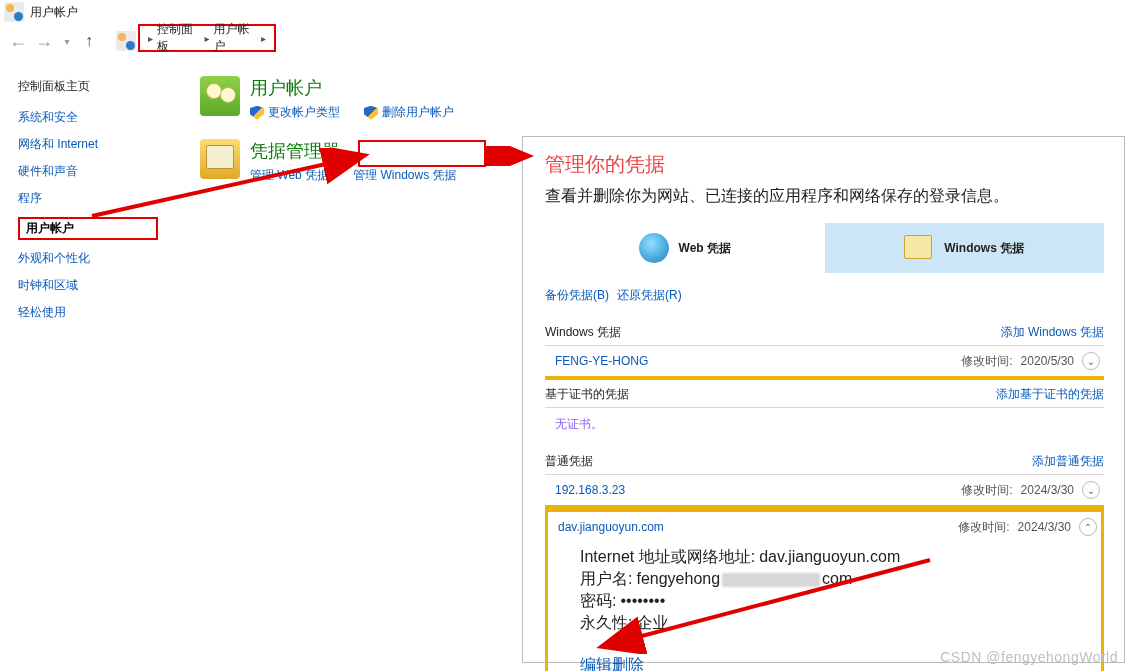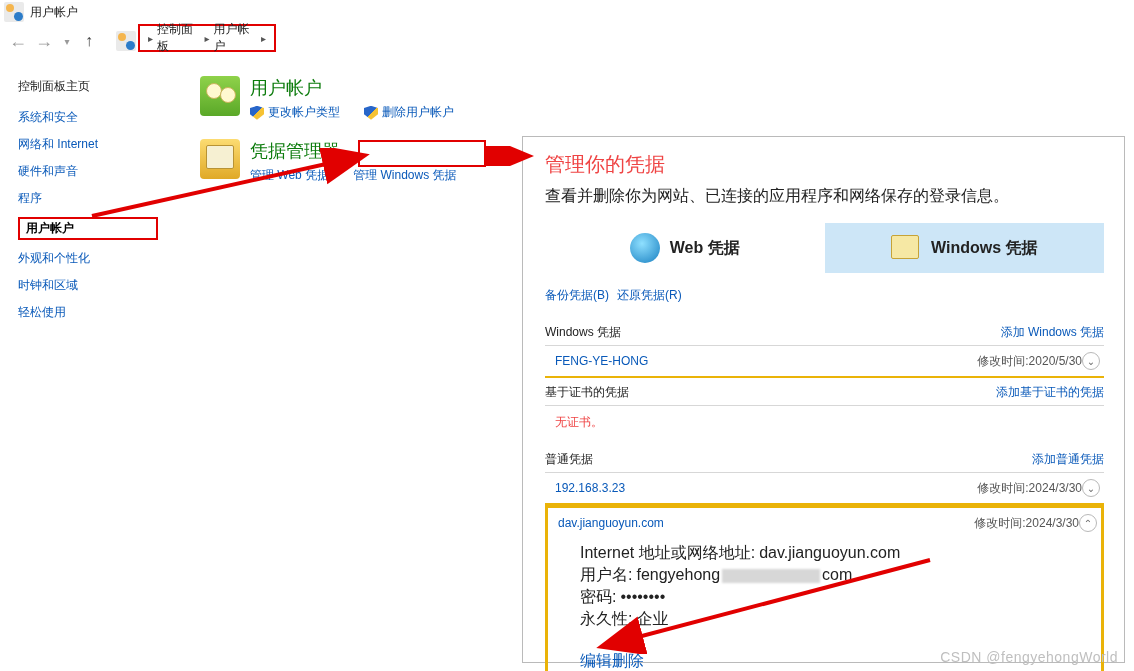--- a/index.html
+++ b/index.html
@@ -81,38 +81,38 @@
     position:absolute; left:522px; top:136px;
     width:603px; height:527px;
     border:1px solid #bababa; background:#fff;
     padding:14px 20px 10px 22px;
   }
   .cred-title { font-size:20px; color:#ef4444; margin:0 0 8px 0; font-weight:400;}
   .cred-sub { font-size:16px; color:#222; margin-bottom:16px;}
   .tab-row { display:flex; gap:0; margin-bottom:14px;}
   .tab {
     flex:1; display:flex; align-items:center; justify-content:center; gap:10px;
-    height:50px; font-weight:700; font-size:16px; cursor:pointer;
+    height:50px; font-weight:700; font-size:12px; cursor:pointer;
   }
   .tab.selected { background:#cde6f7; }
   .tab-icon { width:30px;height:30px; position:relative;}
   .web-icon{ background:radial-gradient(circle at 40% 35%, #8fe0ff, #187fc1); border-radius:50%;}
   .win-icon::before{content:"";position:absolute;left:0;top:2px;width:26px;height:22px;background:#f6e8a4;border:1px solid #c6a337;border-radius:2px;}
   .link-row { display:flex; gap:8px; margin:6px 0 14px 0;}
   .section-head {
     display:flex; justify-content:space-between; align-items:flex-end;
     border-bottom:1px solid #d7d7d7; padding:6px 0 4px 0; font-size:12px;
   }
   .cred-item {
     display:flex; justify-content:space-between; align-items:center;
-    border-bottom:2px solid #eab308; padding:6px 4px 6px 10px;
+    border-bottom:4px solid #eab308; padding:6px 4px 6px 10px;
     font-size:12px;
   }
   .cred-item .name { color:#0959b9; cursor:pointer;}
-  .cred-item .meta { color:#555; display:flex; align-items:center; }
+  .cred-item .meta { color:#555; display:flex; align-items:center; gap:8px;}
   .chev {
     width:18px;height:18px;border:1px solid #b9b9b9;border-radius:50%;
     display:inline-flex;align-items:center;justify-content:center;
     color:#6a6a6a;font-size:10px; cursor:pointer; background:#fff;
   }
   .expanded-cred {
     border:3px solid #eab308;
   }
   .expanded-cred .cred-item{border-bottom:none;}
   .details { padding:4px 12px 10px 32px; font-size:16px; line-height:22px; position:relative;}
@@ -222,21 +222,21 @@
       <span>修改时间:</span>
       <span>2020/5/30</span>
       <span class="chev">⌄</span>
     </span>
   </div>
 
   <div class="section-head">
     <span>基于证书的凭据</span>
     <span class="link">添加基于证书的凭据</span>
   </div>
-  <div style="padding:8px 4px 14px 10px;color:#ef4444;">无证书。</div>
+  <div style="padding:8px 4px 14px 10px;color:#8b5cf6;">无证书。</div>
 
   <div class="section-head">
     <span>普通凭据</span>
     <span class="link">添加普通凭据</span>
   </div>
   <div class="cred-item">
     <span class="name">192.168.3.23</span>
     <span class="meta">
       <span>修改时间:</span>
       <span>2024/3/30</span>

